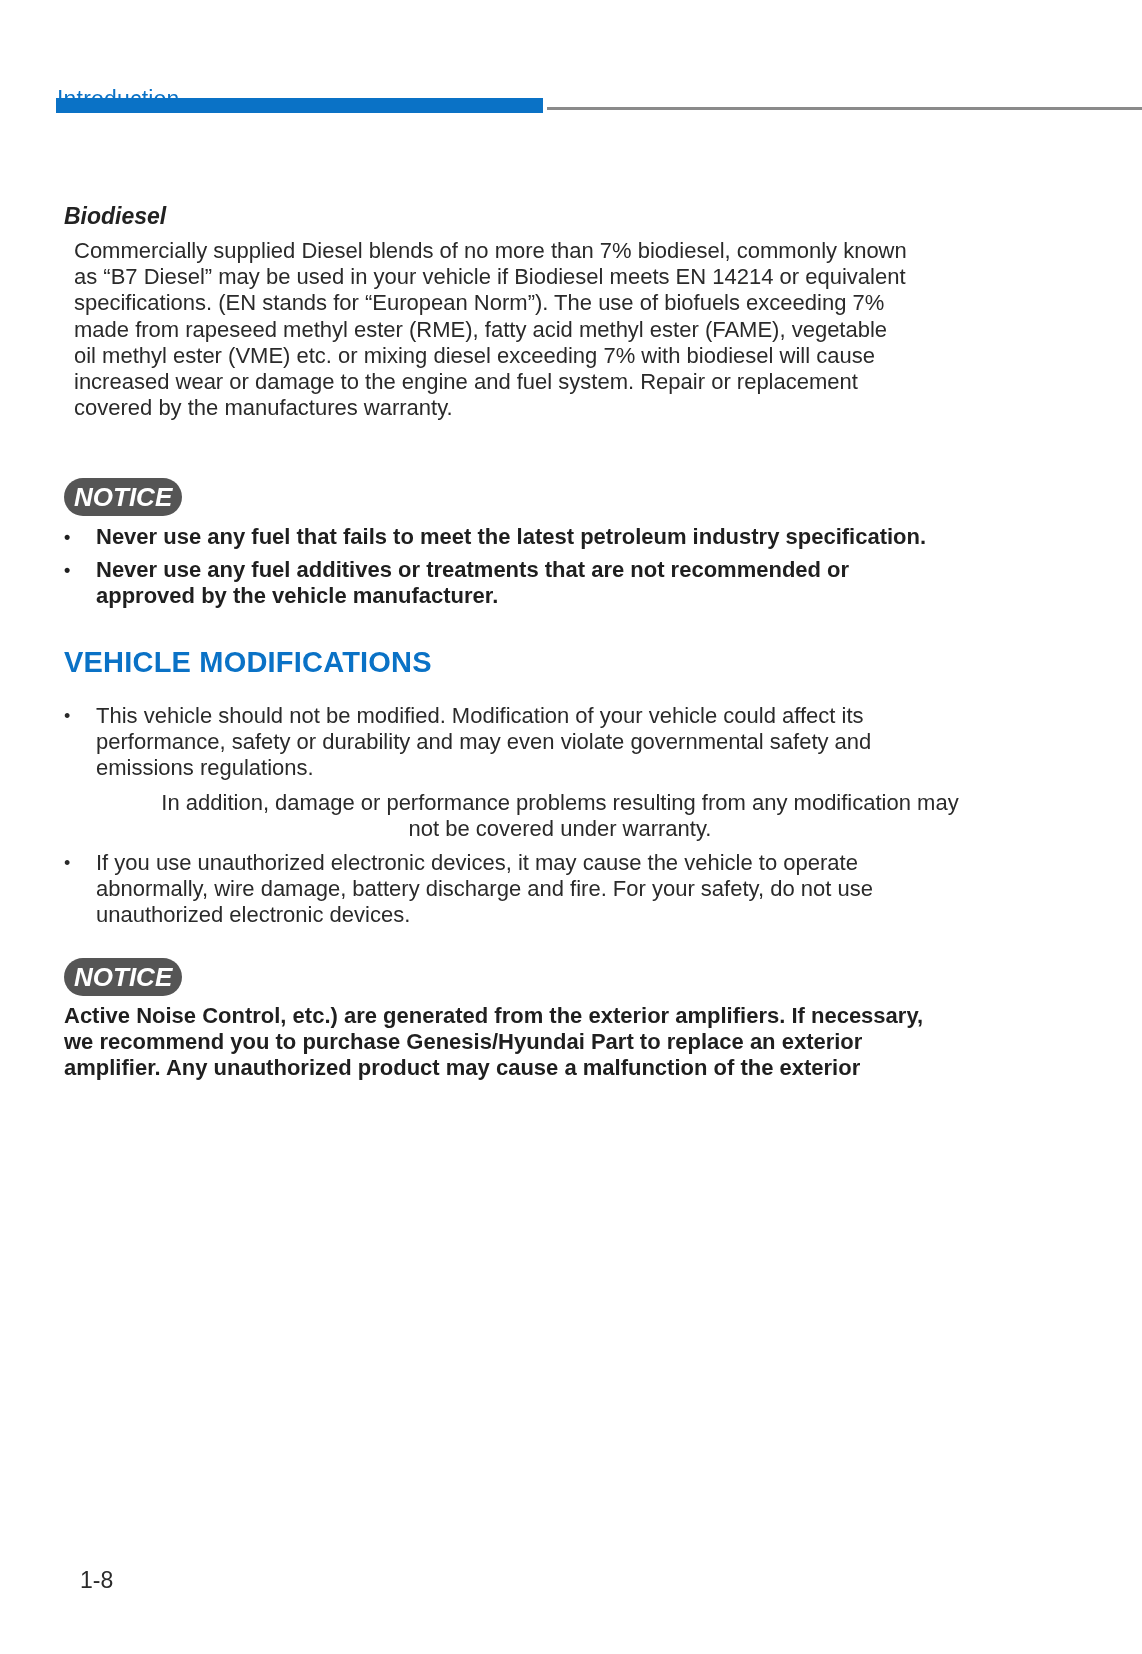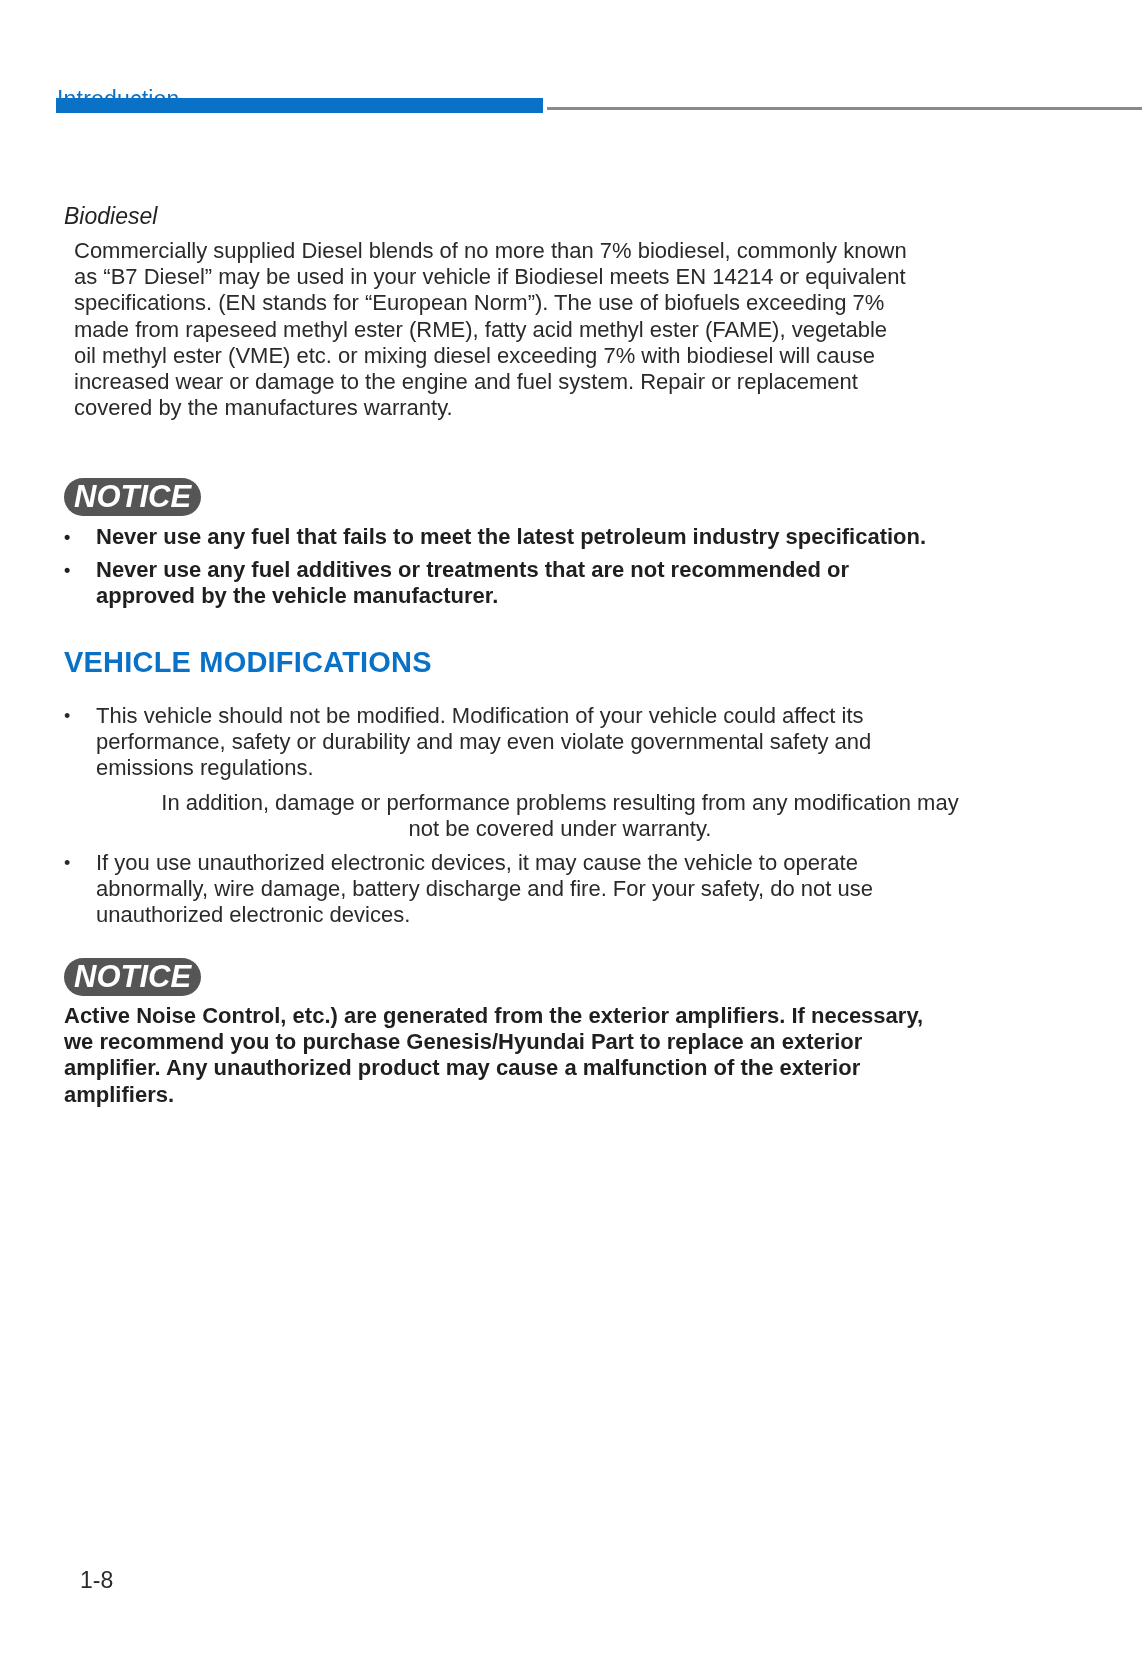--- a/index.html
+++ b/index.html
@@ -44,21 +44,21 @@
       position: absolute;
       left: 64px;
       top: 0;
       width: 960px;
     }
     .subhead {
       position: absolute;
       left: 0;
       top: 203px;
       font-size: 23px;
-      font-weight: normal;
+      font-weight: bold;
       font-style: italic;
       color: #222222;
     }
     .body-text {
       position: absolute;
       left: 10px;
       top: 238px;
       width: 960px;
       font-size: 22px;
       line-height: 26.2px;
@@ -68,21 +68,21 @@
       display: block;
       white-space: nowrap;
     }
     .notice-badge {
       position: absolute;
       left: 0;
       height: 38px;
       padding: 0 10px;
       background: #555555;
       color: #ffffff;
-      font-size: 31px;
+      font-size: 26px;
       font-weight: bold;
       font-style: italic;
       line-height: 38px;
       border-radius: 19px;
     }
     .notice1 { top: 478px; }
     .notice2 { top: 958px; }
     .bullets {
       position: absolute;
       left: 0;
@@ -211,18 +211,17 @@
       <span class="line">unauthorized electronic devices.</span>
     </li>
   </ul>
 
   <div class="notice-badge notice2">NOTICE</div>
 
   <div class="notice2-text">
     <span>Active Noise Control, etc.) are generated from the exterior amplifiers. If necessary,</span>
     <span>we recommend you to purchase Genesis/Hyundai Part to replace an exterior</span>
     <span>amplifier. Any unauthorized product may cause a malfunction of the exterior</span>
-    <span>amplifiers.</span>
   </div>
 
 </div>
 
 <div class="page-number">1-8</div>
 
 </body></html>

